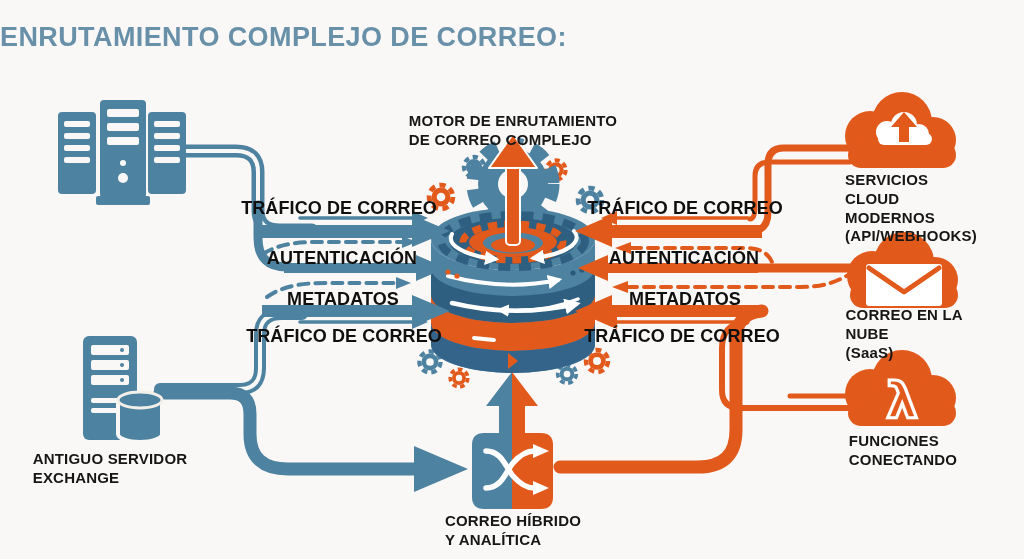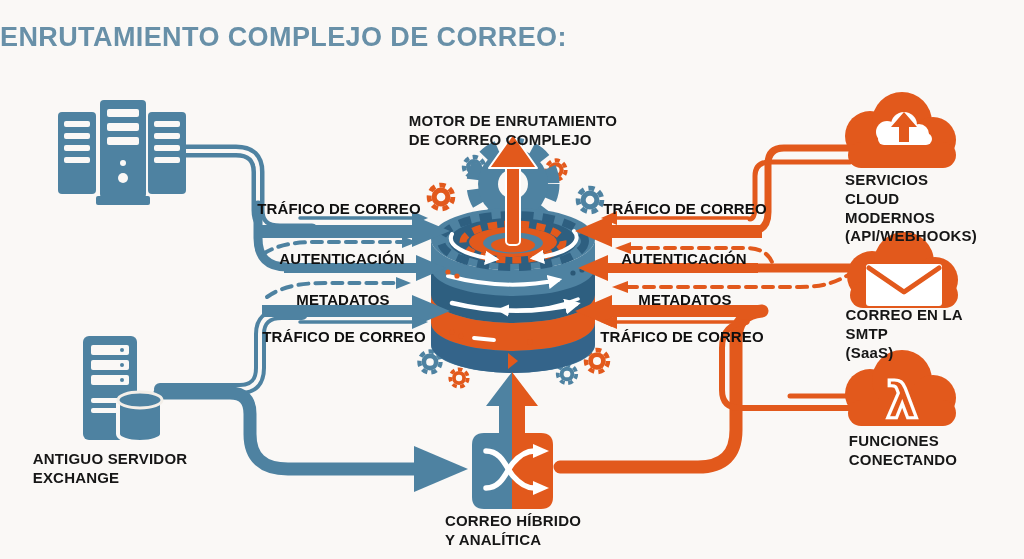--- a/index.html
+++ b/index.html
@@ -4,21 +4,21 @@
 <style>
   html,body{margin:0;padding:0;background:#e8e8e8;}
   .stage{position:relative;width:1024px;height:559px;background:#faf8f6;overflow:hidden;
          font-family:"Liberation Sans",sans-serif;}
   .stage svg{position:absolute;left:0;top:0;}
   .title{position:absolute;top:22px;left:0;width:100%;text-align:left;color:#6890a8;
          font-weight:bold;font-size:27px;line-height:1.16;letter-spacing:.4px;}
   .node-label{position:absolute;transform:translateX(-50%);font-weight:bold;
               color:#161616;font-size:15px;line-height:1.25;white-space:pre-line;letter-spacing:.2px;}
   .flow-label{position:absolute;transform:translate(-50%,-50%);font-weight:bold;color:#0f0f0f;
-              font-size:15px;white-space:nowrap;letter-spacing:.1px;}
+              font-size:18px;white-space:nowrap;letter-spacing:.1px;}
   .gear-blue circle:nth-child(1){fill:#4e82a1}
   .gear-blue circle:nth-child(2){fill:none;stroke:#4e82a1;stroke-width:3.6;stroke-dasharray:4.6 3.4}
   .gear-blue circle:nth-child(3){fill:#faf8f6}
   .gear-orange circle:nth-child(1){fill:#e2591c}
   .gear-orange circle:nth-child(2){fill:none;stroke:#e2591c;stroke-width:3.6;stroke-dasharray:4.6 3.4}
   .gear-orange circle:nth-child(3){fill:#faf8f6}
   .pipe-b{fill:none;stroke:#4e82a1;stroke-linecap:round;stroke-linejoin:round}
   .pipe-o{fill:none;stroke:#e2591c;stroke-linecap:round;stroke-linejoin:round}
   .core{fill:none;stroke:#faf8f6;stroke-linecap:round;stroke-linejoin:round;stroke-width:4}
   .dash-b{fill:none;stroke:#4e82a1;stroke-width:4;stroke-dasharray:10 7;stroke-linecap:round}
@@ -262,21 +262,21 @@
     <div>ENRUTAMIENTO COMPLEJO DE CORREO:</div>
   </div>
 
   <div class="node-label" style="left:110px;top:450px;">ANTIGUO SERVIDOR
 EXCHANGE</div>
   <div class="node-label" style="left:513px;top:112px;">MOTOR DE ENRUTAMIENTO
 DE CORREO COMPLEJO</div>
   <div class="node-label" style="left:911px;top:171px;">SERVICIOS CLOUD
 MODERNOS
 (API/WEBHOOKS)</div>
-  <div class="node-label" style="left:905px;top:306px;">CORREO EN LA SMTP
+  <div class="node-label" style="left:905px;top:306px;">CORREO EN LA NUBE
 (SaaS)</div>
   <div class="node-label" style="left:903px;top:432px;">FUNCIONES
 CONECTANDO</div>
   <div class="node-label" style="left:513px;top:512px;">CORREO HÍBRIDO
 Y ANALÍTICA</div>
 
   <div class="flow-label" style="left:339px;top:208px;">TRÁFICO DE CORREO</div>
   <div class="flow-label" style="left:342px;top:258px;">AUTENTICACIÓN</div>
   <div class="flow-label" style="left:343px;top:299px;">METADATOS</div>
   <div class="flow-label" style="left:344px;top:336px;">TRÁFICO DE CORREO</div>

